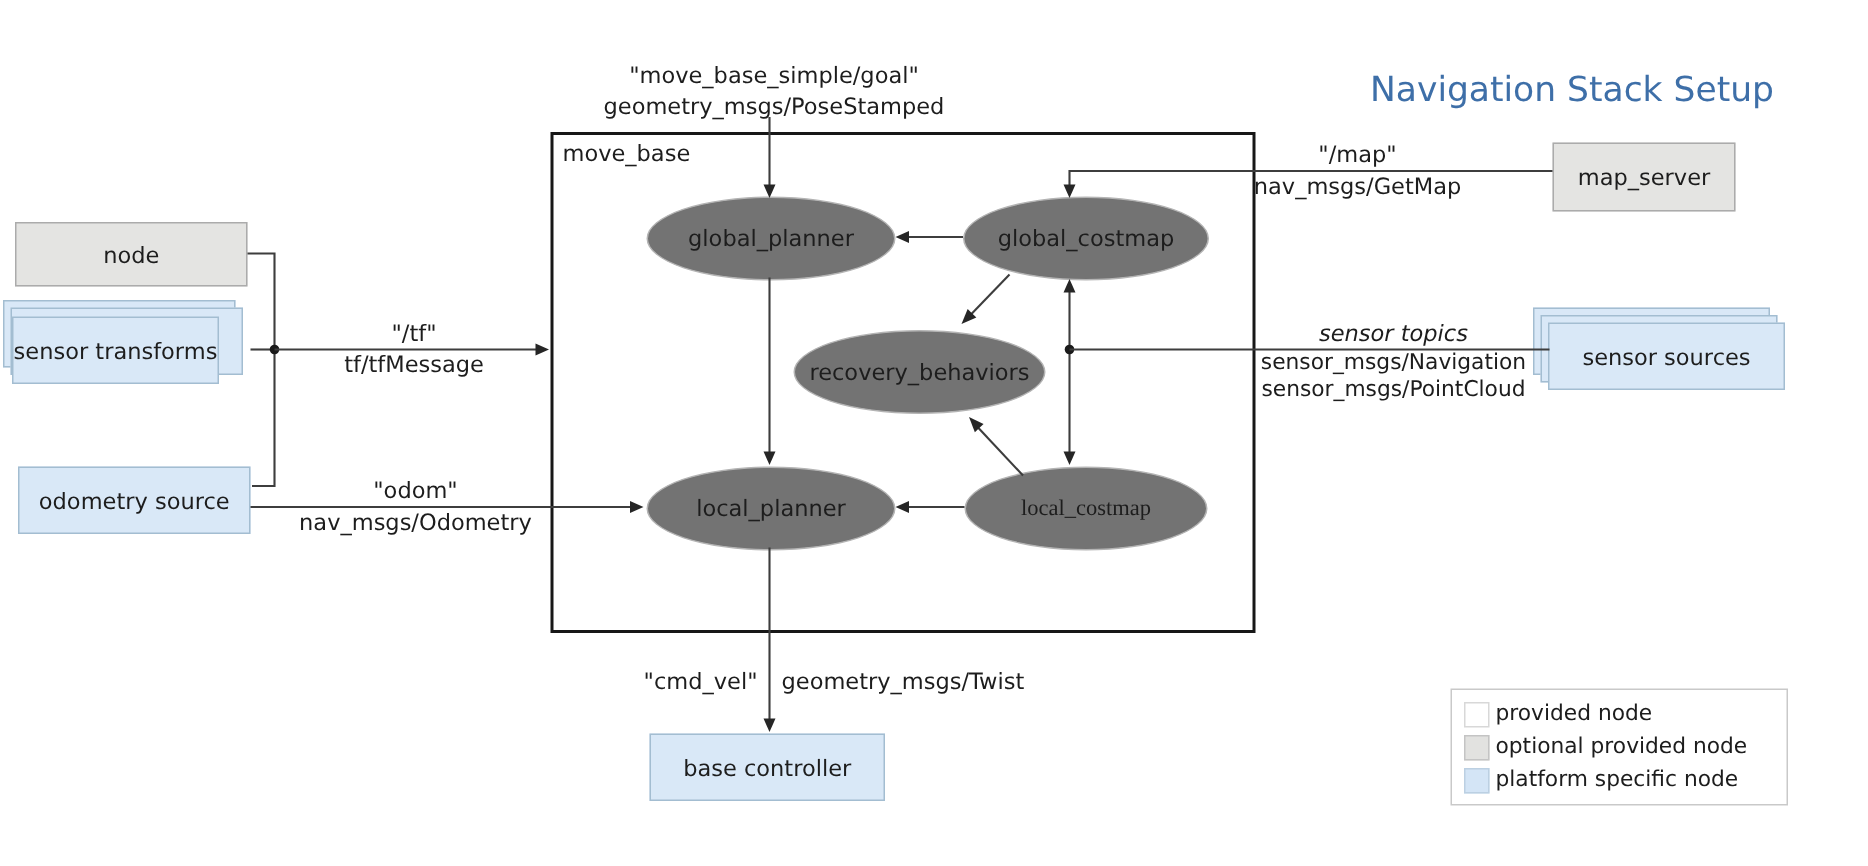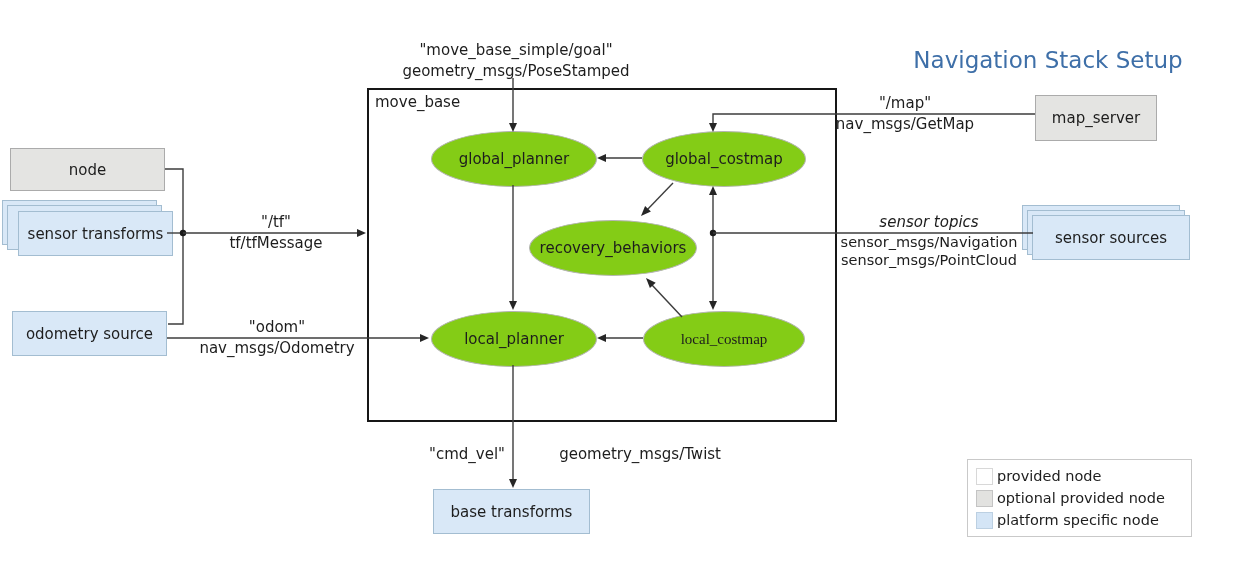--- a/index.html
+++ b/index.html
@@ -18,37 +18,37 @@
 
   .connectors{position:absolute;left:0;top:0;z-index:3;pointer-events:none;}
   .connectors path{fill:none;stroke:var(--line);stroke-width:1.4px;}
   .connectors polygon{fill:#262626;stroke:none;}
   .connectors circle{fill:#1a1a1a;}
 
   .container-box{position:absolute;left:367px;top:88px;width:466px;height:330px;
     border:2px solid #171717;background:transparent;z-index:1;}
   .container-label{position:absolute;left:6px;top:3px;font-size:15px;}
 
-  .ellipse{position:absolute;background:#84cc16;border:1px solid var(--ellipse-border);
+  .ellipse{position:absolute;background:#737373;border:1px solid var(--ellipse-border);
     border-radius:50%;display:flex;align-items:center;justify-content:center;
     font-size:15px;z-index:2;}
 
   .node-box{position:absolute;display:flex;align-items:center;justify-content:center;
     font-size:15px;z-index:2;box-sizing:border-box;}
   .gray{background:var(--node-gray);border:1px solid var(--node-gray-border);}
   .blue{background:var(--node-blue);border:1px solid var(--node-blue-border);}
 
   .stack{position:absolute;z-index:2;}
   .stack .layer{position:absolute;box-sizing:border-box;}
   .stack .front{display:flex;align-items:center;justify-content:center;font-size:15px;}
 
   .edge-label{position:absolute;z-index:4;font-size:15px;line-height:21px;
     text-align:center;white-space:nowrap;}
   .edge-label.left{text-align:right;}
-  .edge-label.right-align{text-align:right;}
+  .edge-label.right-align{text-align:left;}
   .edge-label .small{font-size:14.5px;line-height:18px;display:block;}
   .italic{font-style:italic;}
 
   .page-title{position:absolute;left:898px;top:47px;width:300px;text-align:center;
     font-size:23px;color:var(--accent);z-index:4;}
 
   .legend{position:absolute;left:967px;top:459px;width:225px;height:78px;
     border:1px solid #c9c9c9;background:#fff;z-index:4;box-sizing:border-box;
     display:flex;flex-direction:column;justify-content:center;padding-left:8px;}
   .legend-row{display:flex;align-items:center;height:22px;}
@@ -128,21 +128,21 @@
     <span>local_costmap</span>
   </div>
 
   <div class="node-box gray" style="left:10px;top:148px;width:155px;height:43px;">
     <span>node</span>
   </div>
 
   <div class="stack" style="left:2px;top:200px;width:167px;height:57px;">
     <div class="layer blue" style="left:0;top:0;width:155px;height:45px;"></div>
     <div class="layer blue" style="left:5px;top:5px;width:155px;height:45px;"></div>
-    <div class="layer front blue" style="left:16px;top:11px;width:155px;height:45px;">
+    <div class="layer front blue" style="left:6px;top:11px;width:138px;height:45px;">
       <span>sensor transforms</span>
     </div>
   </div>
 
   <div class="node-box blue" style="left:12px;top:311px;width:155px;height:45px;">
     <span>odometry source</span>
   </div>
 
   <div class="node-box gray" style="left:1035px;top:95px;width:122px;height:46px;">
     <span>map_server</span>
@@ -150,21 +150,21 @@
 
   <div class="stack" style="left:1022px;top:205px;width:168px;height:57px;">
     <div class="layer blue" style="left:0;top:0;width:158px;height:45px;"></div>
     <div class="layer blue" style="left:5px;top:5px;width:158px;height:45px;"></div>
     <div class="layer front blue" style="left:10px;top:10px;width:158px;height:45px;">
       <span>sensor sources</span>
     </div>
   </div>
 
   <div class="node-box blue" style="left:433px;top:489px;width:157px;height:45px;">
-    <span>base transforms</span>
+    <span>base controller</span>
   </div>
 
   <div class="edge-label" style="left:366px;top:40px;width:300px;">
     <span>"move_base_simple/goal"</span><br>
     <span>geometry_msgs/PoseStamped</span>
   </div>
 
   <div class="edge-label" style="left:186px;top:212px;width:180px;">
     <span>"/tf"</span><br>
     <span>tf/tfMessage</span>

